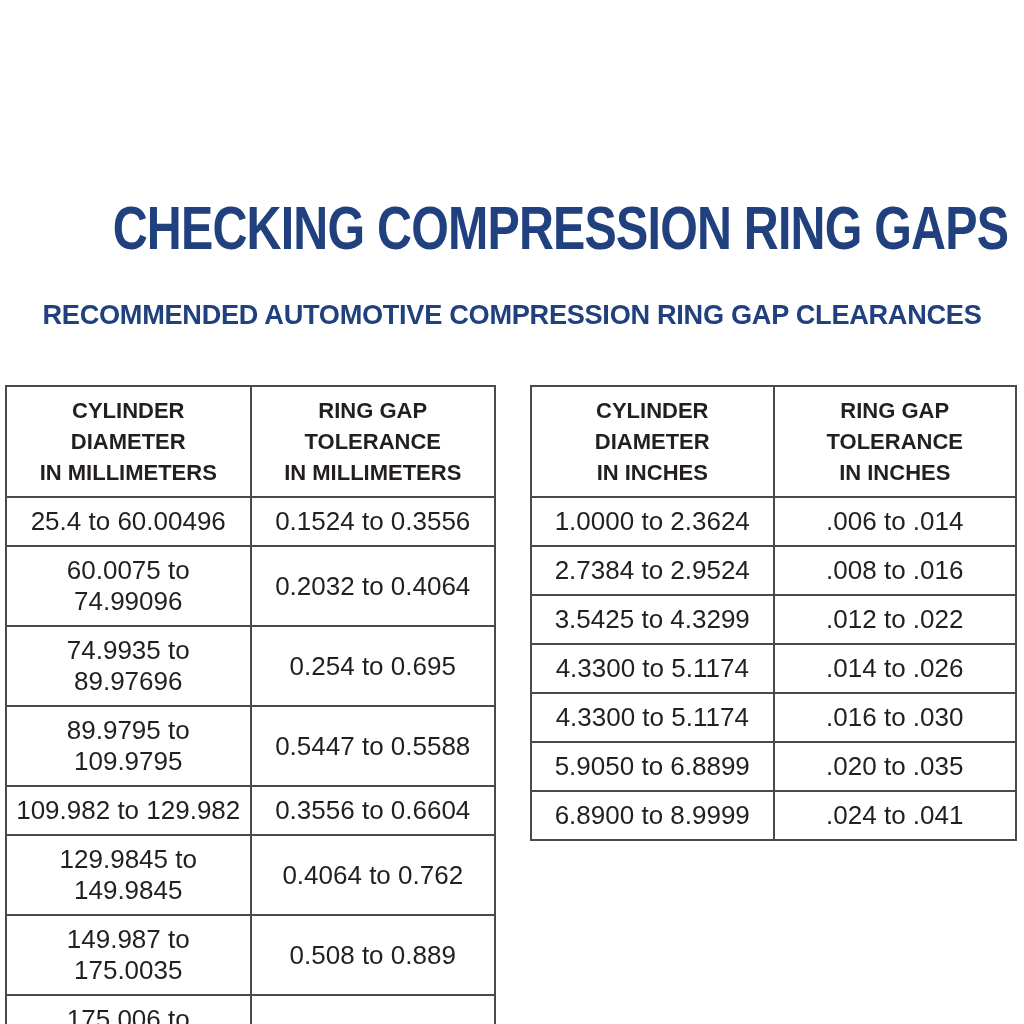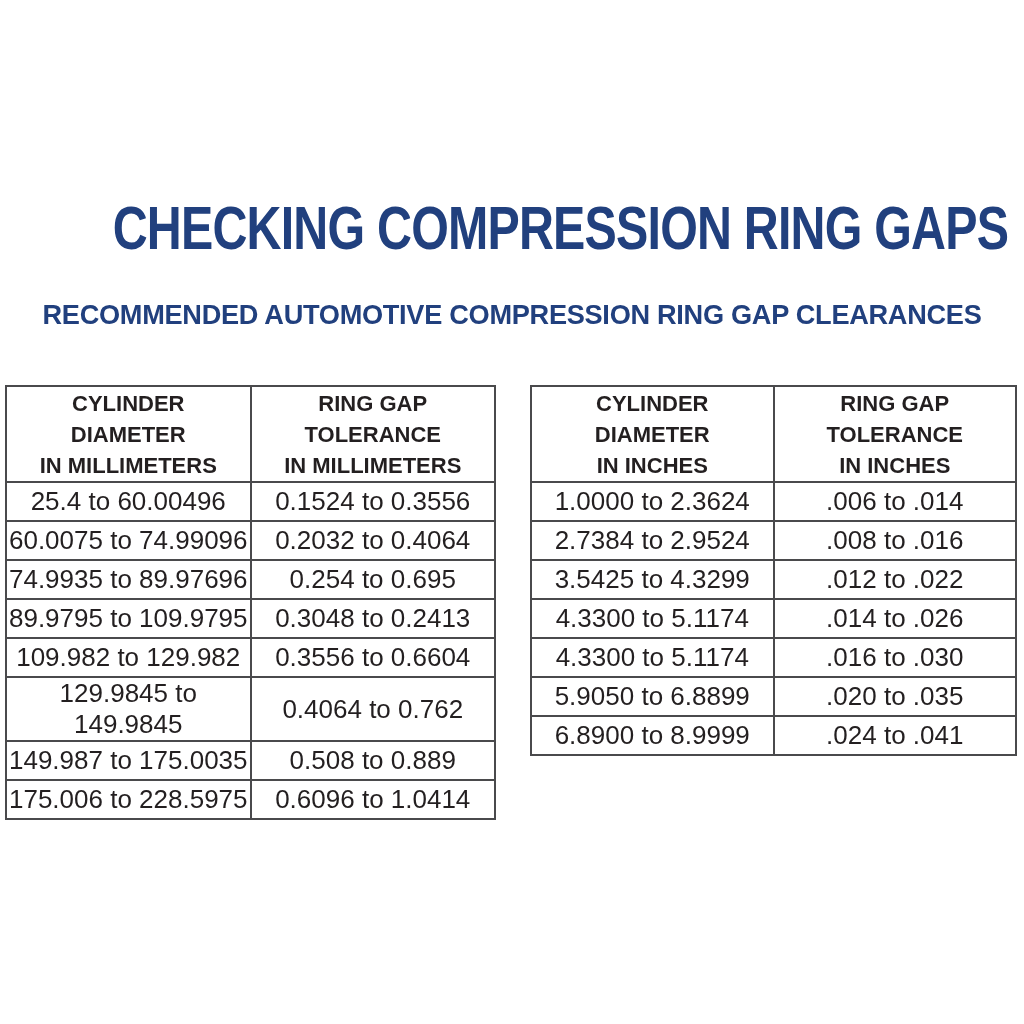--- a/index.html
+++ b/index.html
@@ -50,21 +50,21 @@
     background:var(--bg);
   }
   .gap-table.metric{left:5px;width:491px;}
   .gap-table.inches{left:530px;width:487px;}
   .gap-table th,.gap-table td{
     box-sizing:border-box;
     border:2px solid var(--border);
     text-align:center;
     vertical-align:middle;
     color:var(--table-text);
-    padding:0;
+    padding:8px;
   }
   .gap-table th{
     height:96px;
     font-size:22px;
     line-height:31px;
     font-weight:bold;
     white-space:pre-line;
   }
   .gap-table td{
     height:39px;
@@ -99,21 +99,21 @@
       <tr>
         <td>60.0075 to 74.99096</td>
         <td>0.2032 to 0.4064</td>
       </tr>
       <tr>
         <td>74.9935 to 89.97696</td>
         <td>0.254 to 0.695</td>
       </tr>
       <tr>
         <td>89.9795 to 109.9795</td>
-        <td>0.3048 to 0.2413</td>
+        <td>0.5447 to 0.5588</td>
       </tr>
       <tr>
         <td>109.982 to 129.982</td>
         <td>0.3556 to 0.6604</td>
       </tr>
       <tr>
         <td>129.9845 to 149.9845</td>
         <td>0.4064 to 0.762</td>
       </tr>
       <tr>

